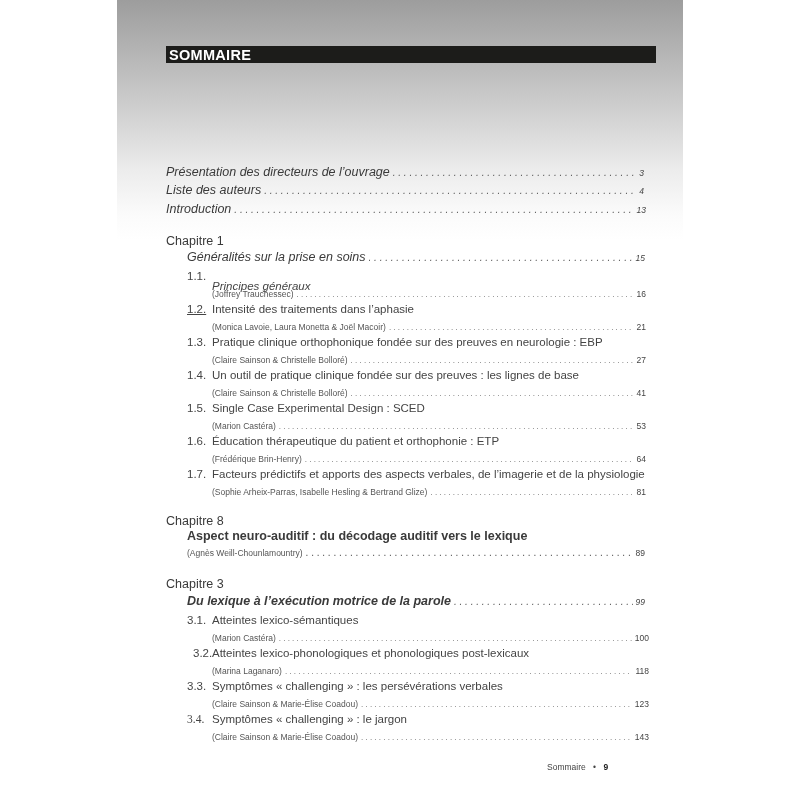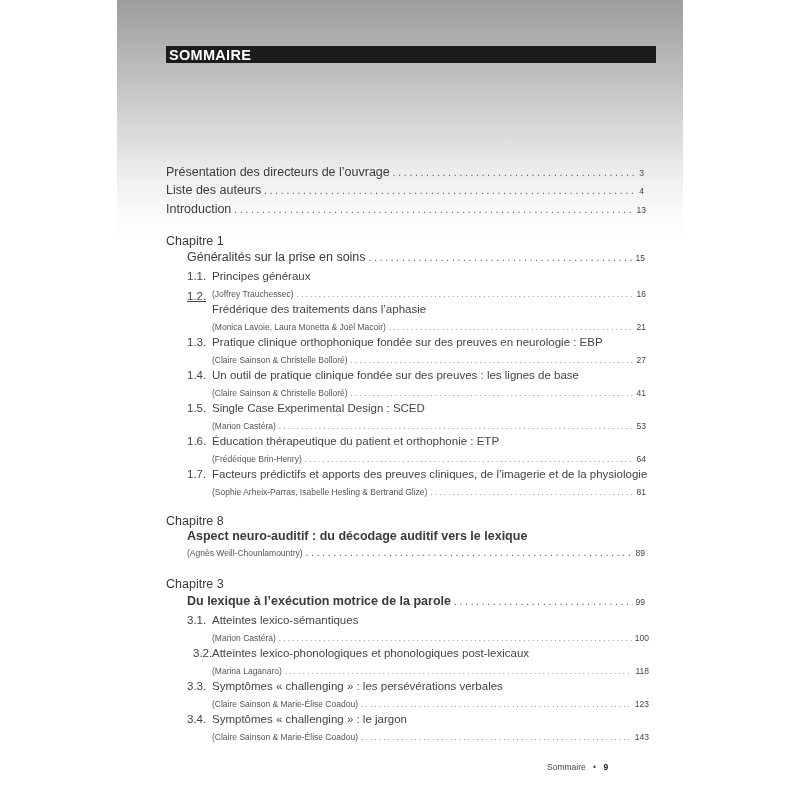--- a/index.html
+++ b/index.html
@@ -17,21 +17,21 @@
   }
   .title-bar span {
     color: #ffffff; font-weight: bold; font-size: 14.5px; line-height: 17px; letter-spacing: 0.3px;
   }
   .row { position: absolute; display: flex; align-items: baseline; white-space: nowrap; }
   .leader {
     flex: 1; overflow: hidden; margin: 0 3px; color: #555; letter-spacing: 2.2px; font-size: 10px;
   }
   .leader::before { content: ". . . . . . . . . . . . . . . . . . . . . . . . . . . . . . . . . . . . . . . . . . . . . . . . . . . . . . . . . . . . . . . . . . . . . . . . . . . . . . . . . . . . . . . . . . . . . . . . . . . . . . . . . . . . . . . . . . . . . . . . . . . . . . . . . . . . ."; letter-spacing: 0; }
   .leader.small::before { font-size: 8px; }
-  .main-entry { font-size: 12.5px; color: #3a3a3a; }
+  .main-entry { font-size: 12.5px; color: #3a3a3a; font-style: italic; }
   .main-entry .pg { font-size: 8.5px; color: #444; }
   .chap-label { position: absolute; font-size: 12.5px; color: #3a3a3a; }
   .chap-title { font-size: 12.5px; color: #3a3a3a; }
   .chap-title.bold { font-weight: bold; }
   .sub-num { position: absolute; font-size: 11.5px; color: #444; }
   .sub-title { position: absolute; font-size: 11.5px; color: #444; white-space: nowrap; }
   .author-row { font-size: 8.5px; color: #555; }
   .author-row .pg { font-size: 8.5px; color: #444; }
   .footer { position: absolute; left: 488px; top: 762px; font-size: 8.5px; color: #444; }
   .footer .dot { margin: 0 5px; }
@@ -63,29 +63,29 @@
   </div>
 
   <div class="chap-label" style="left:49px; top:234px;">Chapitre 1</div>
   <div class="row main-entry" style="left:70px; top:250px; width:458px;">
     <span class="chap-title">Généralités sur la prise en soins</span>
     <span class="leader"></span>
     <span class="pg">15</span>
   </div>
 
   <div class="sub-num" style="left:70px; top:270px;">1.1.</div>
-  <div class="sub-title" style="left:95px; top:270px;">Principes généraux</div>
+  <div class="sub-title" style="left:95px; top:280px;font-style:italic;">Principes généraux</div>
   <div class="row author-row" style="left:95px; top:288px; width:434px;">
     <span>(Joffrey Trauchessec)</span>
     <span class="leader small"></span>
     <span class="pg">16</span>
   </div>
 
-  <div class="sub-num" style="left:70px; top:290px;text-decoration:underline;">1.2.</div>
-  <div class="sub-title" style="left:95px; top:303px;">Frédérique des traitements dans l’aphasie</div>
+  <div class="sub-num" style="left:70px; top:303px;text-decoration:underline;">1.2.</div>
+  <div class="sub-title" style="left:95px; top:303px;">Intensité des traitements dans l’aphasie</div>
   <div class="row author-row" style="left:95px; top:321px; width:434px;">
     <span>(Monica Lavoie, Laura Monetta &amp; Joël Macoir)</span>
     <span class="leader small"></span>
     <span class="pg">21</span>
   </div>
 
   <div class="sub-num" style="left:70px; top:336px;">1.3.</div>
   <div class="sub-title" style="left:95px; top:336px;">Pratique clinique orthophonique fondée sur des preuves en neurologie : EBP</div>
   <div class="row author-row" style="left:95px; top:354px; width:434px;">
     <span>(Claire Sainson &amp; Christelle Bolloré)</span>
@@ -111,21 +111,21 @@
 
   <div class="sub-num" style="left:70px; top:435px;">1.6.</div>
   <div class="sub-title" style="left:95px; top:435px;">Éducation thérapeutique du patient et orthophonie : ETP</div>
   <div class="row author-row" style="left:95px; top:453px; width:434px;align-items:center;">
     <span>(Frédérique Brin-Henry)</span>
     <span class="leader small"></span>
     <span class="pg">64</span>
   </div>
 
   <div class="sub-num" style="left:70px; top:468px;">1.7.</div>
-  <div class="sub-title" style="left:95px; top:468px;">Facteurs prédictifs et apports des preuves cliniques, de l’imagerie et de la physiologie</div>
+  <div class="sub-title" style="left:95px; top:468px;">Facteurs prédictifs et apports des aspects verbales, de l’imagerie et de la physiologie</div>
   <div class="row author-row" style="left:95px; top:486px; width:434px;">
     <span>(Sophie Arheix-Parras, Isabelle Hesling &amp; Bertrand Glize)</span>
     <span class="leader small"></span>
     <span class="pg">81</span>
   </div>
 
   <div class="chap-label" style="left:49px; top:514px;">Chapitre 8</div>
   <div class="chap-title bold" style="position:absolute; left:70px; top:529px; font-size:12.5px;">Aspect neuro-auditif : du décodage auditif vers le lexique</div>
   <div class="row author-row" style="left:70px; top:547px; width:458px;">
     <span>(Agnès Weill-Chounlamountry)</span>
@@ -157,21 +157,21 @@
   </div>
 
   <div class="sub-num" style="left:70px; top:680px;">3.3.</div>
   <div class="sub-title" style="left:95px; top:680px;">Symptômes « challenging » : les persévérations verbales</div>
   <div class="row author-row" style="left:95px; top:698px; width:437px;">
     <span>(Claire Sainson &amp; Marie-Élise Coadou)</span>
     <span class="leader small"></span>
     <span class="pg">123</span>
   </div>
 
-  <div class="sub-num" style="left:70px; top:713px;">3.4.</div>
+  <div class="sub-num" style="left:70px; top:713px;font-family:Liberation Serif, serif;">3.4.</div>
   <div class="sub-title" style="left:95px; top:713px;">Symptômes « challenging » : le jargon</div>
   <div class="row author-row" style="left:95px; top:731px; width:437px;">
     <span>(Claire Sainson &amp; Marie-Élise Coadou)</span>
     <span class="leader small"></span>
     <span class="pg">143</span>
   </div>
 
   <div class="footer" style="left:430px;">
     <span>Sommaire</span>
     <span class="dot">•</span>

